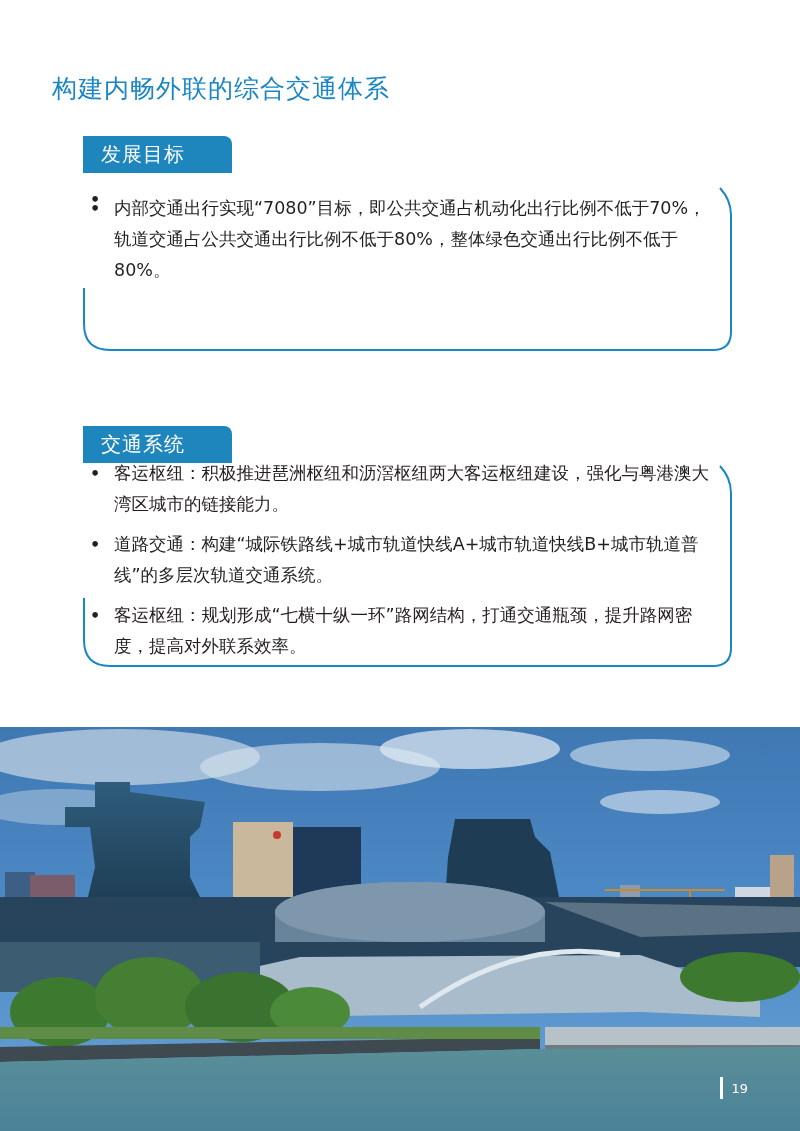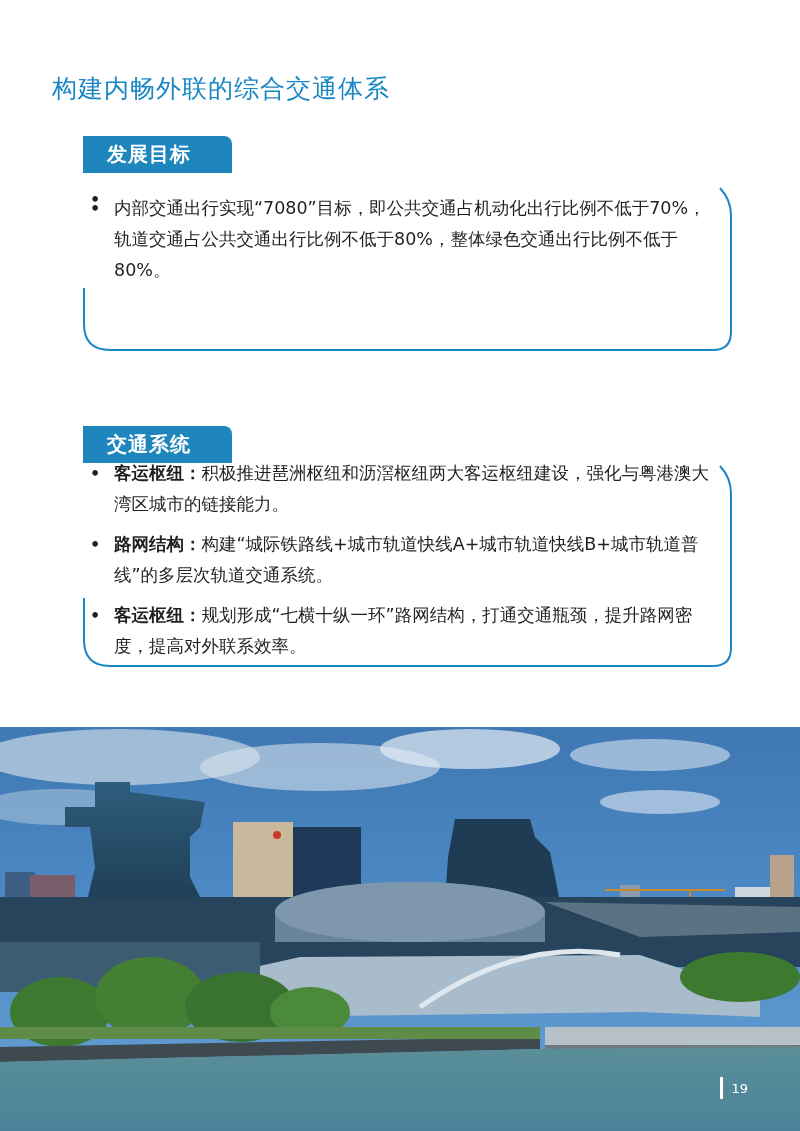--- a/index.html
+++ b/index.html
@@ -8,35 +8,35 @@
     background: #ffffff;
     font-family: "DejaVu Sans", "Liberation Sans", sans-serif;
     color: #231f20;
   }
   .page-title {
     position: absolute; left: 52px; top: 72px;
     font-size: 25px; font-weight: normal; color: #1a86c4; letter-spacing: 1px;
   }
   .tab {
     position: absolute; left: 83px; width: 149px; height: 37px;
-    background: #1e86bd; color: #fff; font-size: 20px; font-weight: bold;
+    background: #1e86bd; color: #fff; font-size: 20px; font-weight: normal;
     border-top-right-radius: 8px;
-    display: flex; align-items: center; padding-left: 24px; box-sizing: border-box;
+    display: flex; align-items: center; padding-left: 18px; box-sizing: border-box;
     letter-spacing: 1px;
   }
   .box-frame { position: absolute; left: 0; top: 0; pointer-events: none; }
   .list {
     position: absolute; left: 86px; width: 630px; margin: 0; padding: 0; list-style: none;
     font-size: 17.5px; line-height: 31px;
   }
   .list li { position: relative; padding-left: 28px; margin-bottom: 9px; }
   .list li .bullet {
     position: absolute; left: 4px; top: 0; font-weight: bold; font-size: 16px;
   }
-  .list li b { font-weight: bold; margin-top: 20px; }
+  .list li b { font-weight: normal; margin-top: 20px; }
   .photo {
     position: absolute; left: 0; top: 727px; width: 800px; height: 404px; overflow: hidden;
   }
   .page-num {
     position: absolute; right: 52px; bottom: 32px; display: flex; align-items: center; gap: 8px;
     color: #fff; font-size: 13px;
   }
   .page-num .bar { width: 3px; height: 22px; background: #fff; }
 </style>
 </head>
@@ -66,21 +66,21 @@
 <svg class="box-frame" width="800" height="1131">
   <path d="M720 466 Q731 478 731 493 L731 648 Q731 666 713 666 L110 666 Q84 666 84 640 L84 598" fill="none" stroke="#1a86c4" stroke-width="2"></path>
 </svg>
 <ul class="list" style="top:458px;">
   <li>
     <span class="bullet">•</span>
     <b>客运枢纽：</b><span>积极推进琶洲枢纽和沥滘枢纽两大客运枢纽建设，强化与粤港澳大湾区城市的链接能力。</span>
   </li>
   <li>
     <span class="bullet">•</span>
-    <b>路网结构：</b><span>构建“城际铁路线+城市轨道快线A+城市轨道快线B+城市轨道普线”的多层次轨道交通系统。</span>
+    <b>道路交通：</b><span>构建“城际铁路线+城市轨道快线A+城市轨道快线B+城市轨道普线”的多层次轨道交通系统。</span>
   </li>
   <li>
     <span class="bullet">•</span>
     <b>客运枢纽：</b><span>规划形成“七横十纵一环”路网结构，打通交通瓶颈，提升路网密度，提高对外联系效率。</span>
   </li>
 </ul>
 
 <div class="photo">
   <svg width="800" height="404" viewBox="0 0 800 404">
     <defs>

